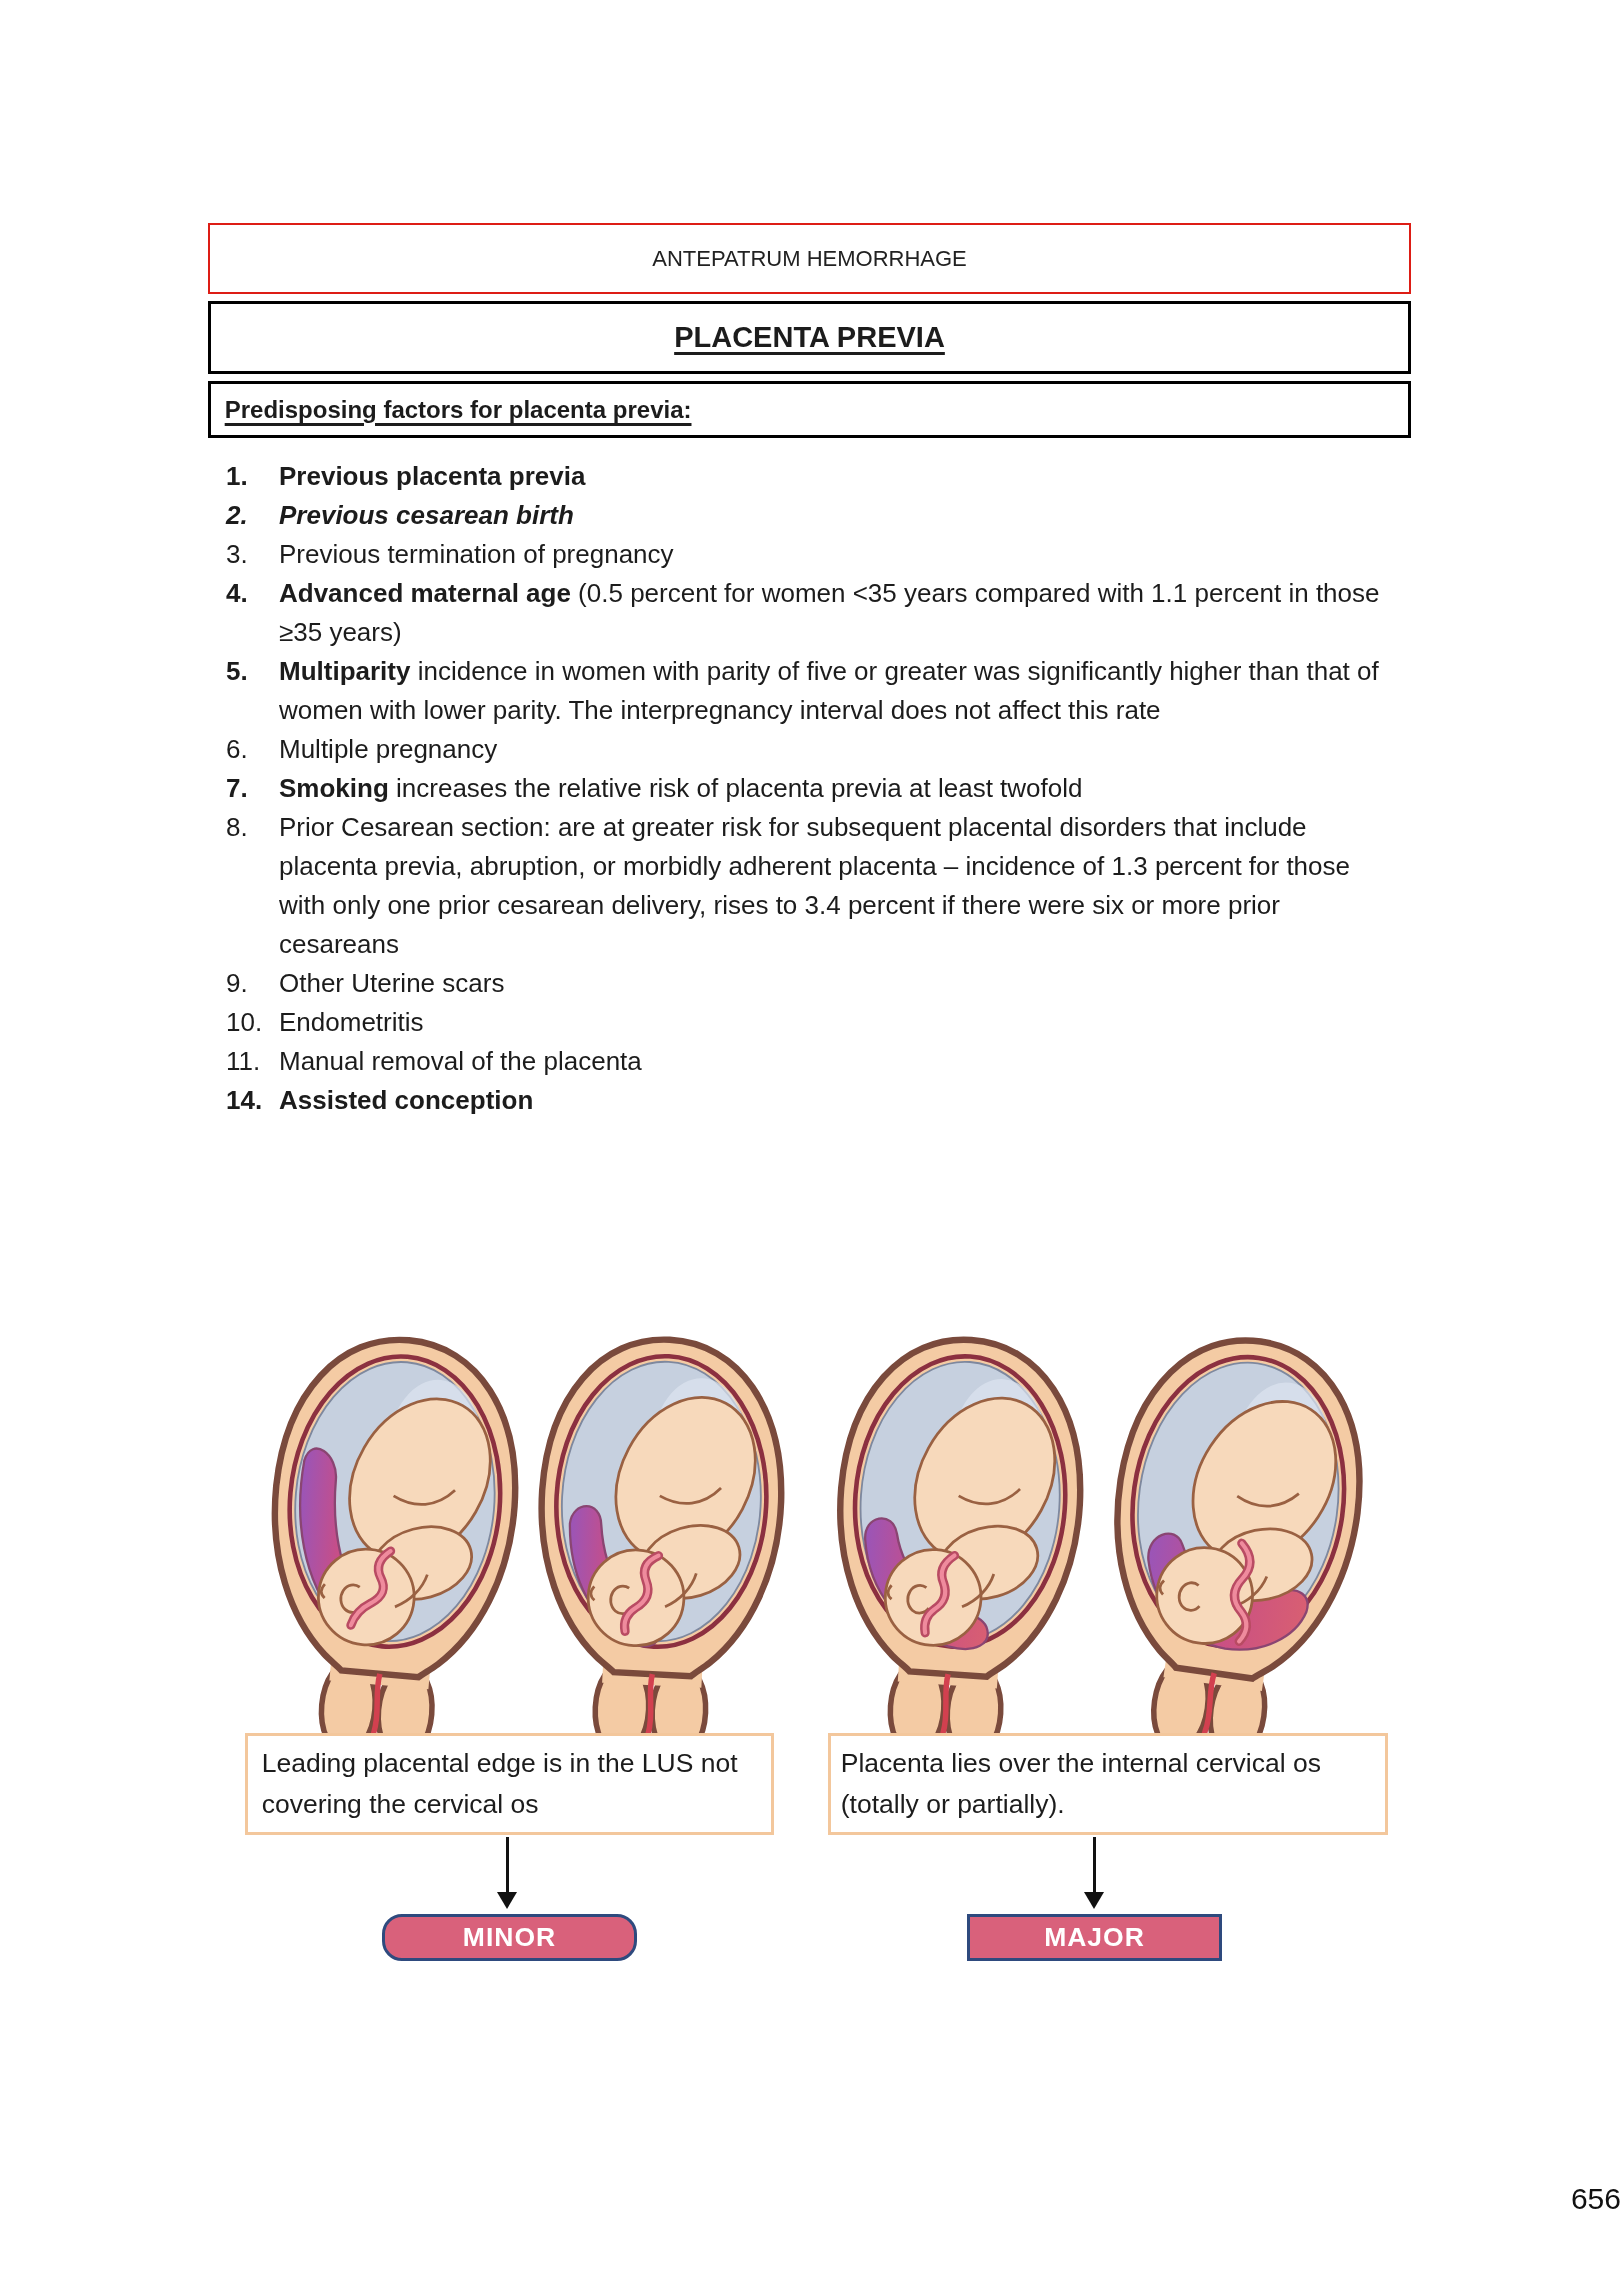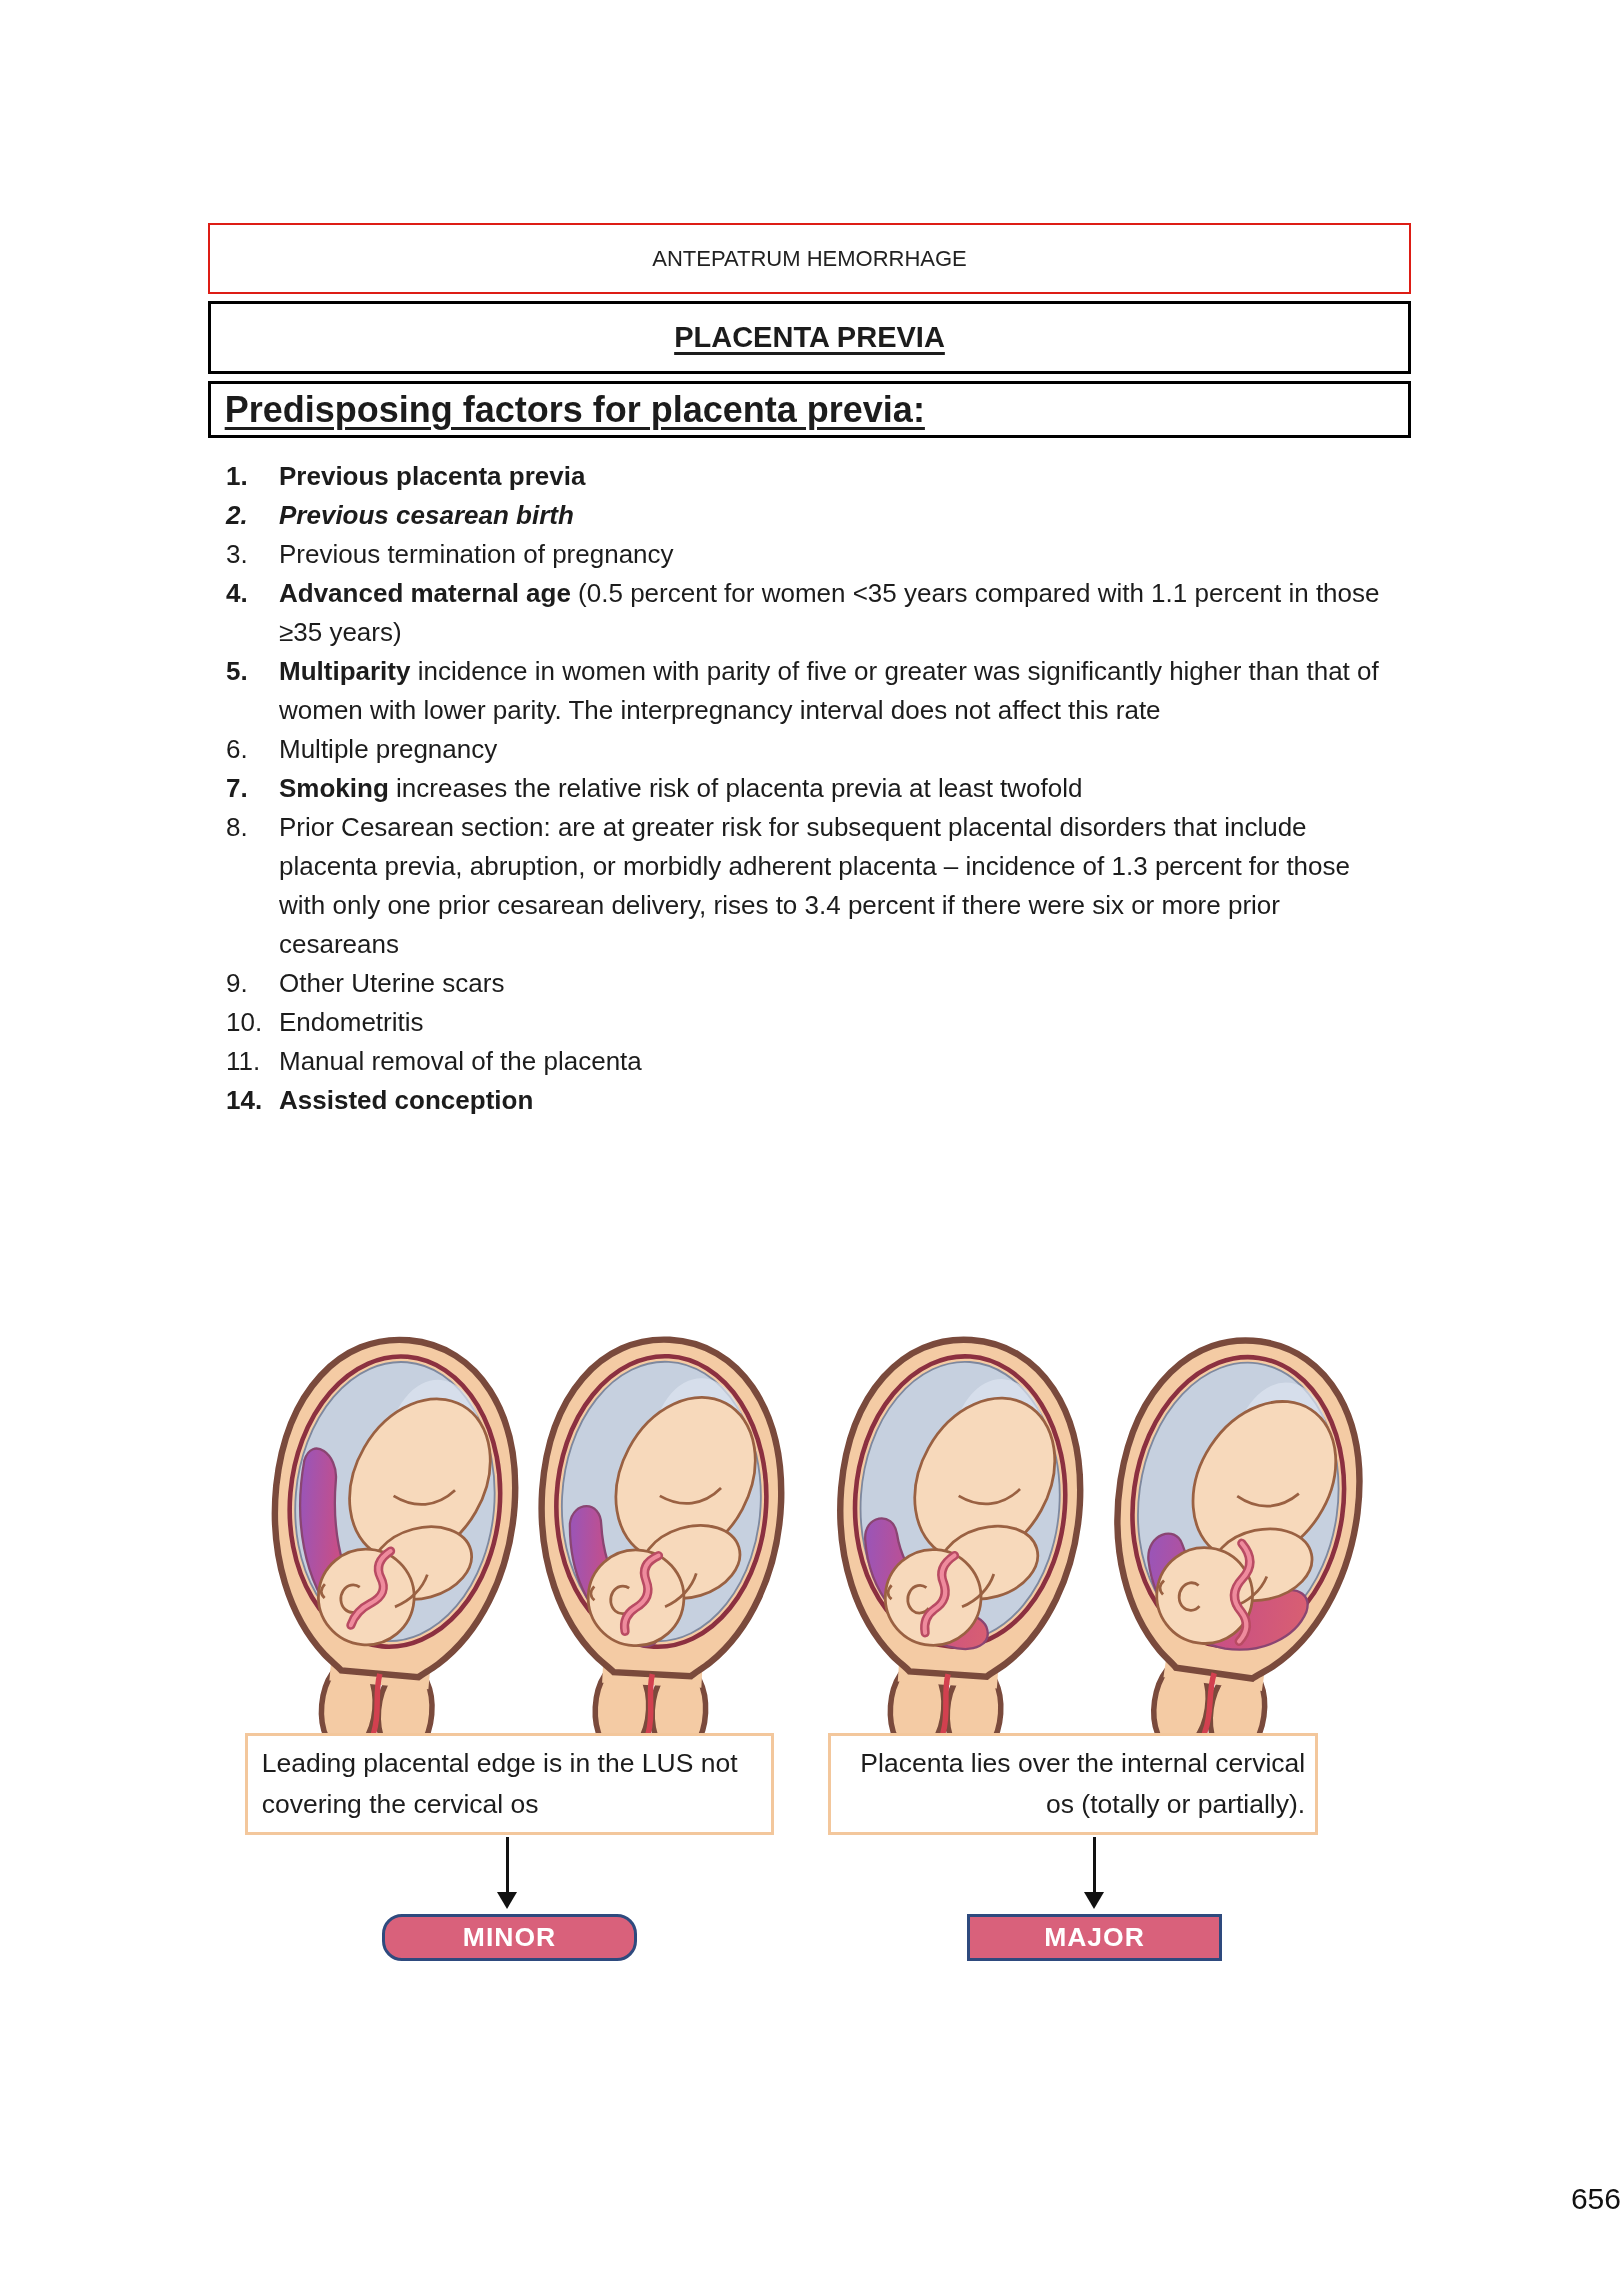--- a/index.html
+++ b/index.html
@@ -5,40 +5,40 @@
   html,body{margin:0;padding:0;background:#ffffff;}
   body{width:1621px;height:2293px;position:relative;font-family:"Liberation Sans",sans-serif;color:#1c1c1c;}
   .abs{position:absolute;}
   
   .hdr-box{left:208px;width:1203px;background:#fff;box-sizing:border-box;}
   .red-box{top:223px;height:71px;border:2.9px solid #dd1d15;display:flex;align-items:center;justify-content:center;
            font-size:22px;font-weight:400;color:#222;}
   .blk-box1{top:301px;height:73px;border:3.9px solid #000;display:flex;align-items:center;justify-content:center;
            font-size:29px;font-weight:700;}
   .blk-box2{top:381px;height:57px;border:3.9px solid #000;display:flex;align-items:center;justify-content:flex-start;
-           padding-left:13.7px;font-size:36px;font-weight:700;}
+           padding-left:13.7px;font-size:24px;font-weight:700;}
   .uline{text-decoration:underline;text-underline-offset:4.9px;text-decoration-thickness:2.5px;}
   
   .factors{left:226px;top:457px;width:1157px;list-style:none;margin:0;padding:0;font-size:26px;line-height:39px;}
   .factors li{display:flex;align-items:flex-start;}
   .factors .num{flex:0 0 53px;}
   .factors .txt{flex:1 1 auto;max-width:1103px;}
   .nb{font-weight:700;}
   .lead{font-weight:700;}
   .it .num,.it .lead{font-style:italic;}
   
   .fig{width:276px;height:443px;}
   .cord-outer{fill:none;stroke:#b94b63;stroke-width:10;stroke-linecap:round;}
   .cord-inner{fill:none;stroke:#ef8b9d;stroke-width:4.5;stroke-linecap:round;}
   .placenta{stroke:#8a4572;stroke-width:2.5;}
   
   .caption{border:3.9px solid #f3c79c;background:#fff;box-sizing:border-box;height:102px;
            font-size:26.5px;line-height:41px;display:flex;align-items:center;}
   .cap-left{left:245px;top:1733px;width:529px;padding:3.9px 13.7px;text-align:left;}
-  .cap-right{left:828px;top:1733px;width:490px;padding:3.9px 9.8px;text-align:right;justify-content:center;}
+  .cap-right{left:828px;top:1733px;width:560px;padding:3.9px 9.8px;text-align:left;justify-content:center;}
   
   .arrow{width:25.5px;height:76px;top:1837px;}
   .arrow .shaft{position:absolute;left:11.3px;top:0;width:2.9px;height:57px;background:#111;}
   .arrow .head{position:absolute;left:2px;top:55px;width:0;height:0;
                border-left:10.8px solid transparent;border-right:10.8px solid transparent;border-top:17.6px solid #111;}
   
   .grade{top:1914px;width:255px;height:47px;background:#d9617b;border:3.9px solid #2e4a7e;box-sizing:border-box;
          color:#fff;font-size:26.5px;font-weight:600;letter-spacing:1px;display:flex;align-items:center;justify-content:center;}
   .minor{left:382px;border-radius:20px;}
   .major{left:967px;}

